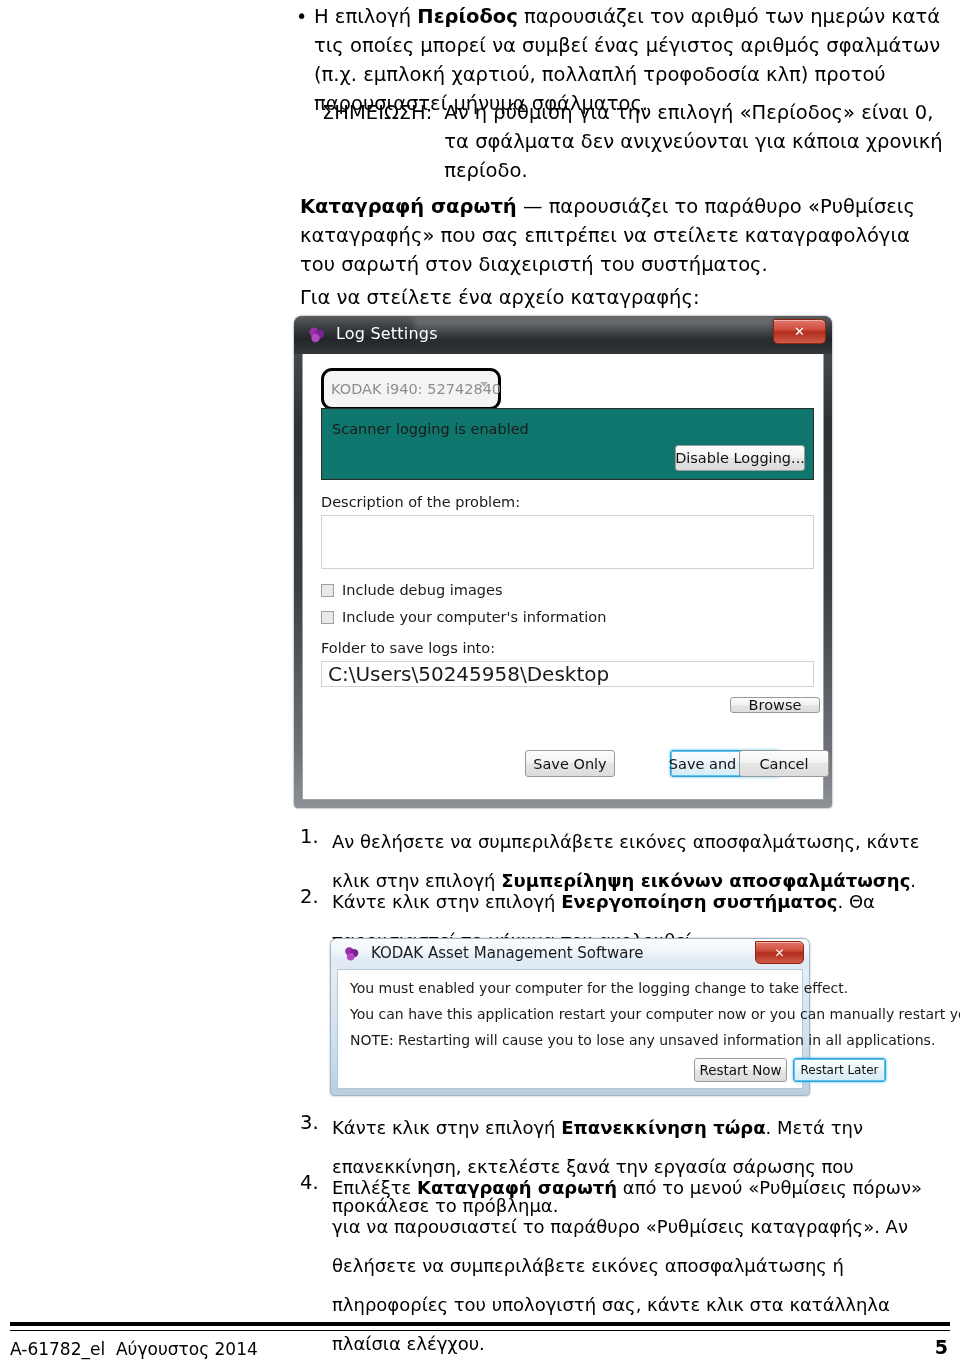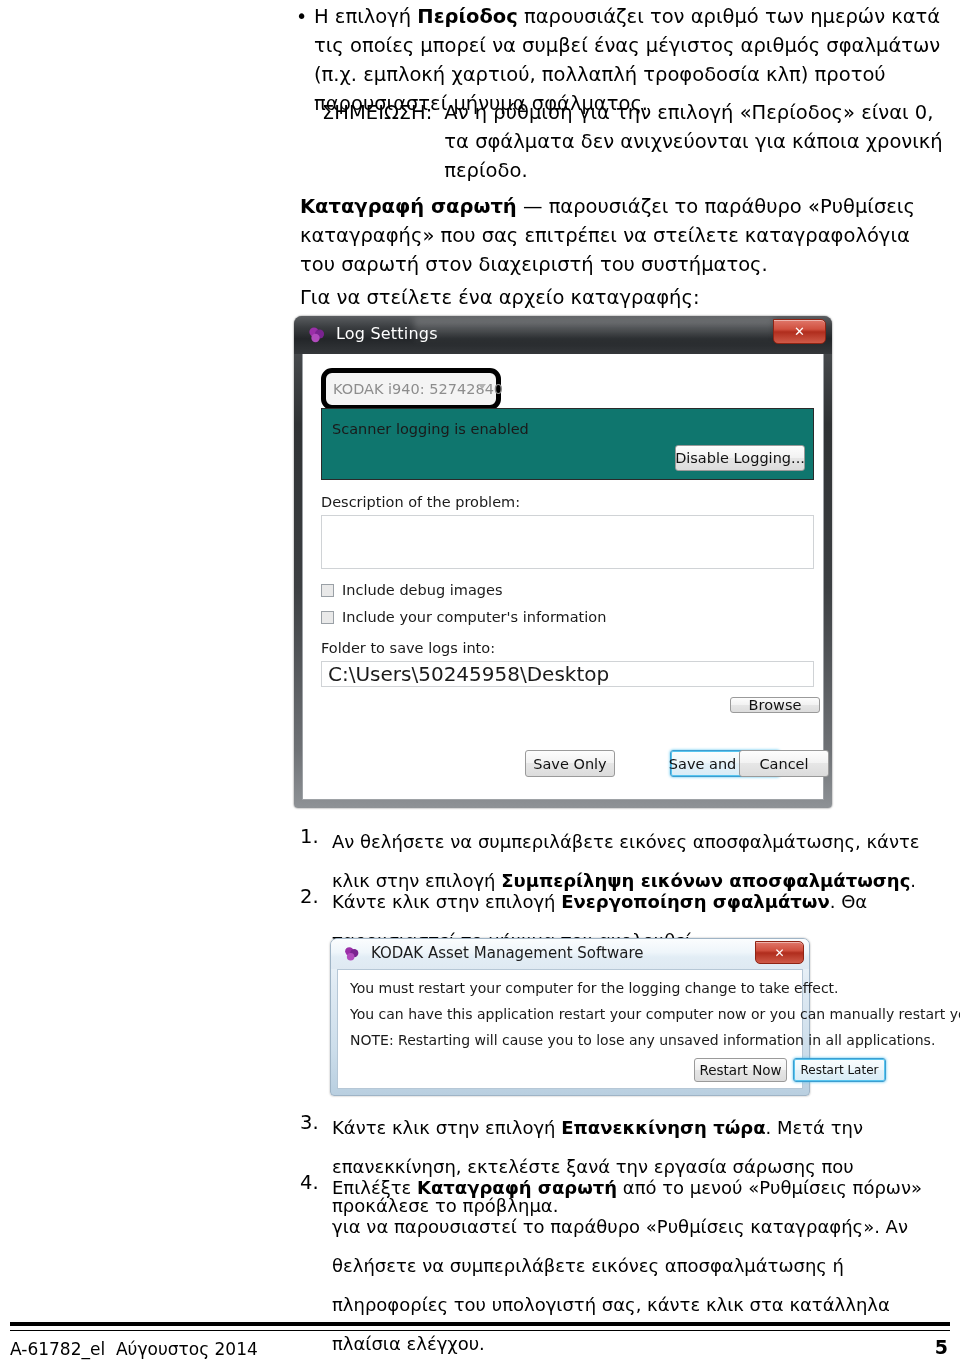--- a/index.html
+++ b/index.html
@@ -212,21 +212,21 @@
     border: 1px solid #9ea2a6;
     border-top: none;
   }
 
   
   .combo-disabled {
     position: absolute;
     left: 18px; top: 14px;
     width: 180px; height: 42px;
     background: #f4f4f4;
-    border: 5px solid #000000;
+    border: 3px solid #000000;
     border-radius: 11px;
     display: flex;
     align-items: center;
     box-sizing: border-box;
   }
   .combo-disabled .combo-text {
     font-size: 14.5px;
     color: #8d8d8d;
     padding-left: 7px;
     white-space: nowrap;
@@ -506,36 +506,36 @@
       </div>
     </div>
   </div>
 
   <div class="ol-item" id="ol-1">
     <div class="ol-num">1.</div>
     <div class="ol-txt"><span>Αν θελήσετε να συμπεριλάβετε εικόνες αποσφαλμάτωσης, κάντε κλικ στην επιλογή </span><b>Συμπερίληψη εικόνων αποσφαλμάτωσης</b><span>.</span></div>
   </div>
   <div class="ol-item" id="ol-2">
     <div class="ol-num">2.</div>
-    <div class="ol-txt"><span>Κάντε κλικ στην επιλογή </span><b>Ενεργοποίηση σφαλμάτων</b><span>. Θα παρουσιαστεί το μήνυμα που ακολουθεί.</span></div>
+    <div class="ol-txt"><span>Κάντε κλικ στην επιλογή </span><b>Ενεργοποίηση συστήματος</b><span>. Θα παρουσιαστεί το μήνυμα που ακολουθεί.</span></div>
   </div>
 
   <div class="win-shot" id="restart-window">
     <div class="aero-frame-light">
       <div class="aero-titlebar-light">
         <svg class="title-icon-2" viewBox="0 0 20 20">
           <circle cx="7" cy="7" r="4.6" fill="#9b2fa8"></circle>
           <circle cx="12.5" cy="9" r="4.6" fill="#7a2390"></circle>
           <circle cx="8.5" cy="13" r="4.2" fill="#b14bbd"></circle>
         </svg>
         <div class="title-text-dark">KODAK Asset Management Software</div>
         <div class="close-btn-2">✕</div>
       </div>
       <div class="aero-client-2">
-        <div class="msg-line" id="msg-1">You must restart your computer for the logging change to take effect.</div>
+        <div class="msg-line" id="msg-1">You must enabled your computer for the logging change to take effect.</div>
         <div class="msg-line" id="msg-2">You can have this application restart your computer now or you can manually restart your computer later.</div>
         <div class="msg-line" id="msg-3">NOTE: Restarting will cause you to lose any unsaved information in all applications.</div>
         <div class="btn" id="restart-now-btn">Restart Now</div>
         <div class="btn focus" id="restart-later-btn">Restart Later</div>
       </div>
     </div>
   </div>
 
   <div class="ol-item" id="ol-3">
     <div class="ol-num">3.</div>

